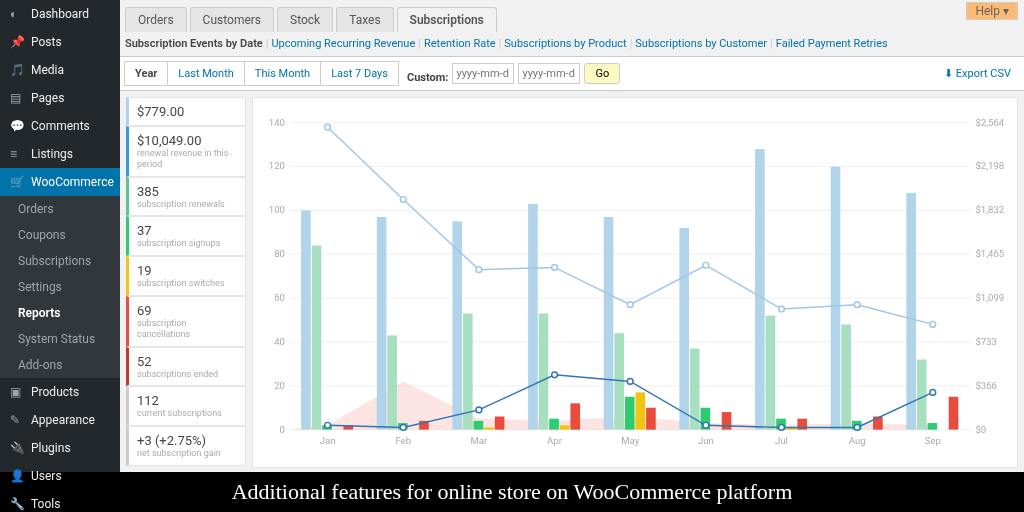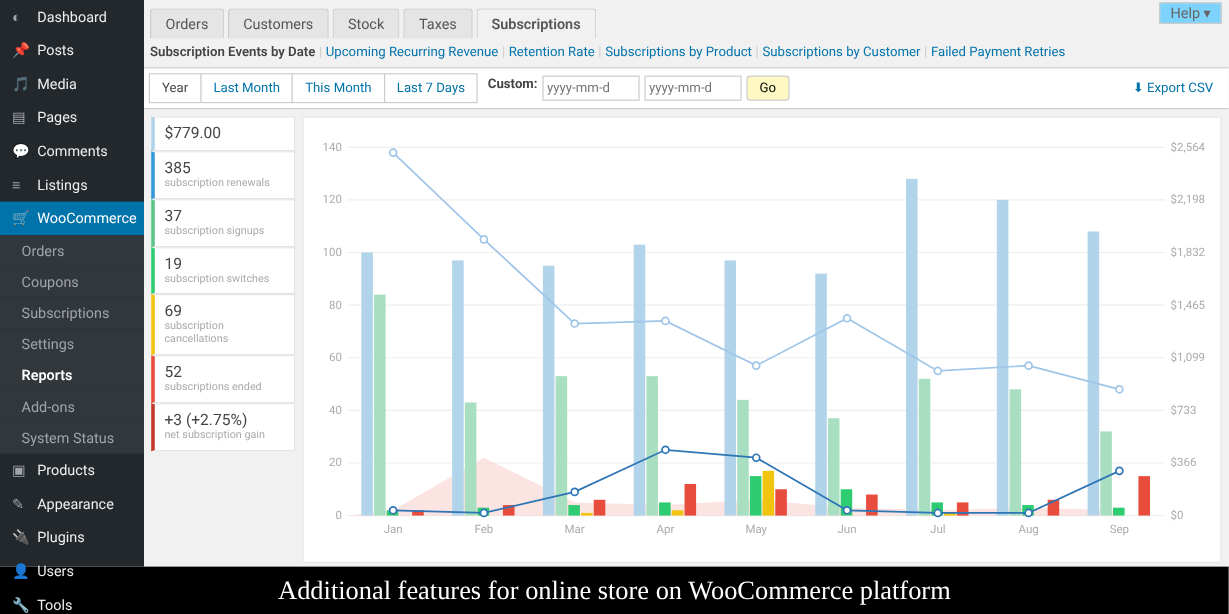--- a/index.html
+++ b/index.html
@@ -6,32 +6,32 @@
 body{background:#f1f1f1;font-size:13px;color:#444;width:1024px;height:512px;overflow:hidden;position:relative}
 .wrap{display:flex;height:472px}
 .sidebar{width:120px;background:#23282d;color:#eee;font-size:12px}
 .side-item{display:flex;align-items:center;padding:7px 10px;color:#eee;gap:7px;cursor:pointer}
 .side-item.current{background:#0073aa;color:#fff}
 .side-sub{background:#32373c;padding:6px 10px 6px 18px;color:#a0a5aa;font-size:12px}
 .side-sub.active{color:#fff;font-weight:600}
 .sic{width:14px;height:14px;display:inline-block;color:#a0a5aa}
 .current .sic{color:#fff}
 .main{flex:1;background:#f1f1f1;position:relative}
-.help{position:absolute;right:6px;top:2px;background:#7dd3fc;border:1px solid #ccc;padding:1px 8px;font-size:12px;color:#666}
+.help{position:absolute;right:6px;top:2px;background:#fdba74;border:1px solid #ccc;padding:1px 8px;font-size:12px;color:#666}
 .tabs{display:flex;padding:5px 5px 0;margin-top:2px}
 .tab{border:1px solid #ccc;border-bottom:0;padding:5px 12px;background:#e5e5e5;color:#555;margin-right:3px;border-radius:3px 3px 0 0;font-size:12px}
 .tab.active{background:#f1f1f1;font-weight:600}
 .linkrow{padding:5px 5px 6px;font-size:11px;color:#0073aa}
 .linkrow b{color:#444;font-weight:600}
 .linkrow span.sep{color:#ccc;margin:0 3px}
 .range{display:flex;align-items:center;padding:4px 5px;gap:0;border-top:1px solid #ccc;border-bottom:1px solid #ccc;background:#fff}
 .range .r{border:1px solid #ccc;padding:5px 10px;font-size:11px;background:#fff;color:#0073aa;margin-left:-1px}
-.range .r.active{font-weight:400;color:#444}
-.range .cust{margin-left:8px;font-size:11px;display:flex;align-items:flex-start;gap:4px}
-.range input{width:81px;font-size:11px;padding:3px;border:1px solid #ccc}
+.range .r.active{font-weight:700;color:#444}
+.range .cust{margin-left:8px;font-size:11px;display:flex;align-items:flex-end;gap:4px}
+.range input{width:62px;font-size:11px;padding:3px;border:1px solid #ccc}
 .range button{border:1px solid #ccc;background:#fef9c3;padding:3px 10px;font-size:11px;border-radius:3px}
 .export{margin-left:auto;color:#0073aa;font-size:11px;padding-right:8px}
 .content{display:flex;padding:6px;gap:6px}
 .stats{width:120px;display:flex;flex-direction:column;gap:0}
 .stat{background:#fff;border:1px solid #e5e5e5;padding:6px 8px;position:relative;border-left:3px solid #ccc}
 .stat:nth-child(1){border-left-color:#b1d4ea}
 .stat:nth-child(2){border-left-color:#3498db}
 .stat:nth-child(3){border-left-color:#5cc488}
 .stat:nth-child(4){border-left-color:#2ecc71}
 .stat:nth-child(5){border-left-color:#f1c40f}
@@ -75,22 +75,22 @@
       <div class="side-item current">
         <span class="sic">🛒</span>
         <span>WooCommerce</span>
         <span style="margin-left:auto">▸</span>
       </div>
       <div class="side-sub">Orders</div>
       <div class="side-sub">Coupons</div>
       <div class="side-sub">Subscriptions</div>
       <div class="side-sub">Settings</div>
       <div class="side-sub active">Reports</div>
+      <div class="side-sub">System Status</div>
       <div class="side-sub">Add-ons</div>
-      <div class="side-sub">System Status</div>
       <div class="side-item">
         <span class="sic">▣</span>
         <span>Products</span>
       </div>
       <div class="side-item">
         <span class="sic">✎</span>
         <span>Appearance</span>
       </div>
       <div class="side-item">
         <span class="sic">🔌</span>
@@ -127,38 +127,46 @@
           <button>Go</button>
         </div>
         <div class="export">⬇ Export CSV</div>
       </div>
     <div class="content">
       <div class="stats" id="stats">
           <div class="stat">
             <div class="v">$779.00</div>
           </div>
           <div class="stat">
+            <div class="v">$10,049.00</div>
+            <div class="l">renewal revenue in this period</div>
+          </div>
+          <div class="stat">
             <div class="v">385</div>
             <div class="l">subscription renewals</div>
           </div>
           <div class="stat">
             <div class="v">37</div>
             <div class="l">subscription signups</div>
           </div>
           <div class="stat">
             <div class="v">19</div>
             <div class="l">subscription switches</div>
           </div>
           <div class="stat">
             <div class="v">69</div>
             <div class="l">subscription cancellations</div>
           </div>
           <div class="stat">
             <div class="v">52</div>
             <div class="l">subscriptions ended</div>
+          </div>
+          <div class="stat">
+            <div class="v">112</div>
+            <div class="l">current subscriptions</div>
           </div>
           <div class="stat">
             <div class="v">+3 (+2.75%)</div>
             <div class="l">net subscription gain</div>
           </div>
         </div>
       <div class="chart">
         <svg id="chartsvg" width="100%" height="350" viewBox="0 0 780 350">
             <line x1="30" y1="330" x2="740" y2="330" stroke="#eee"></line>
             <text x="25" y="333" text-anchor="end">0</text>

